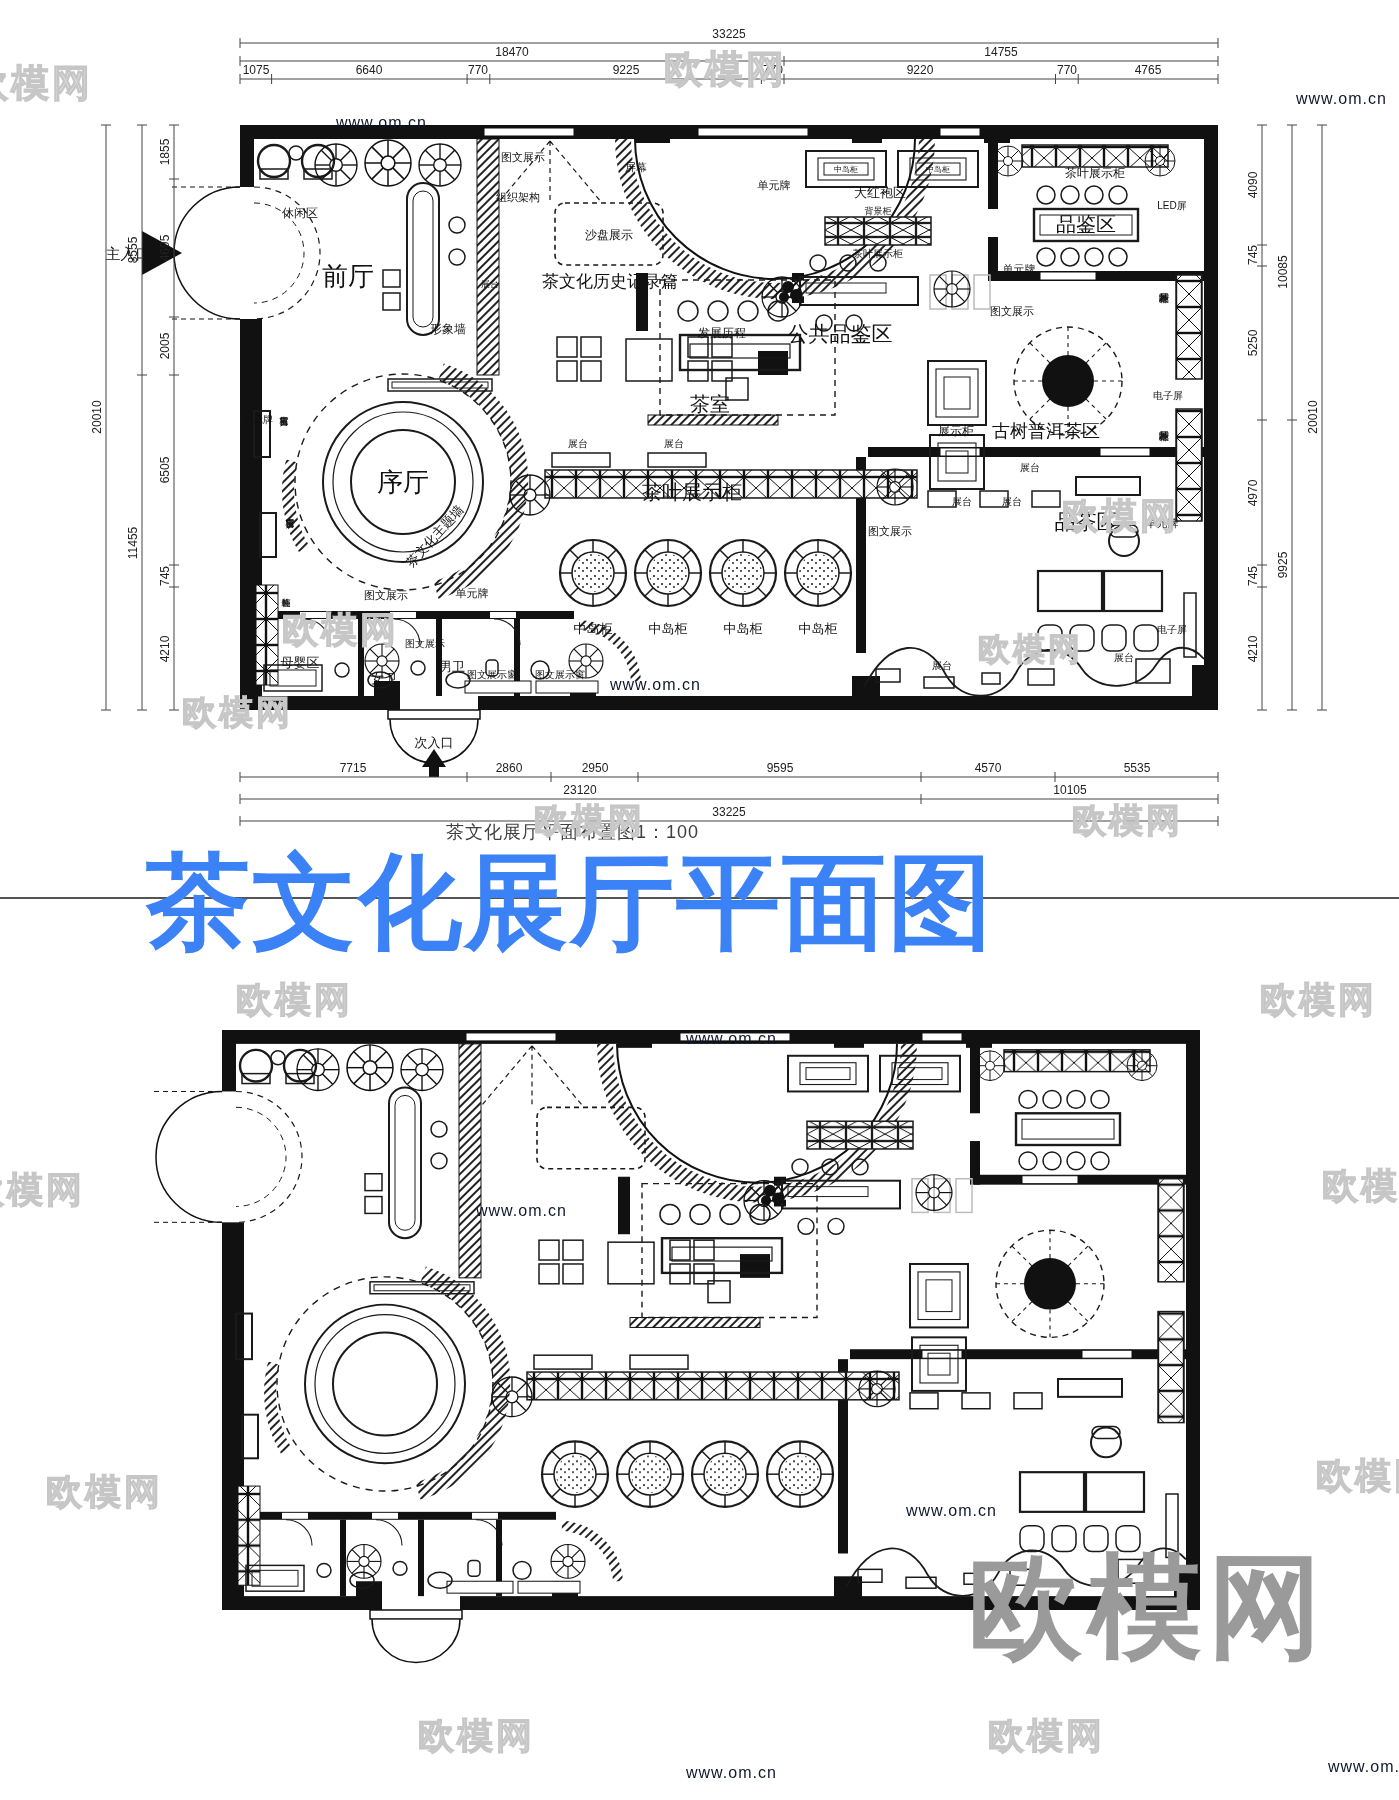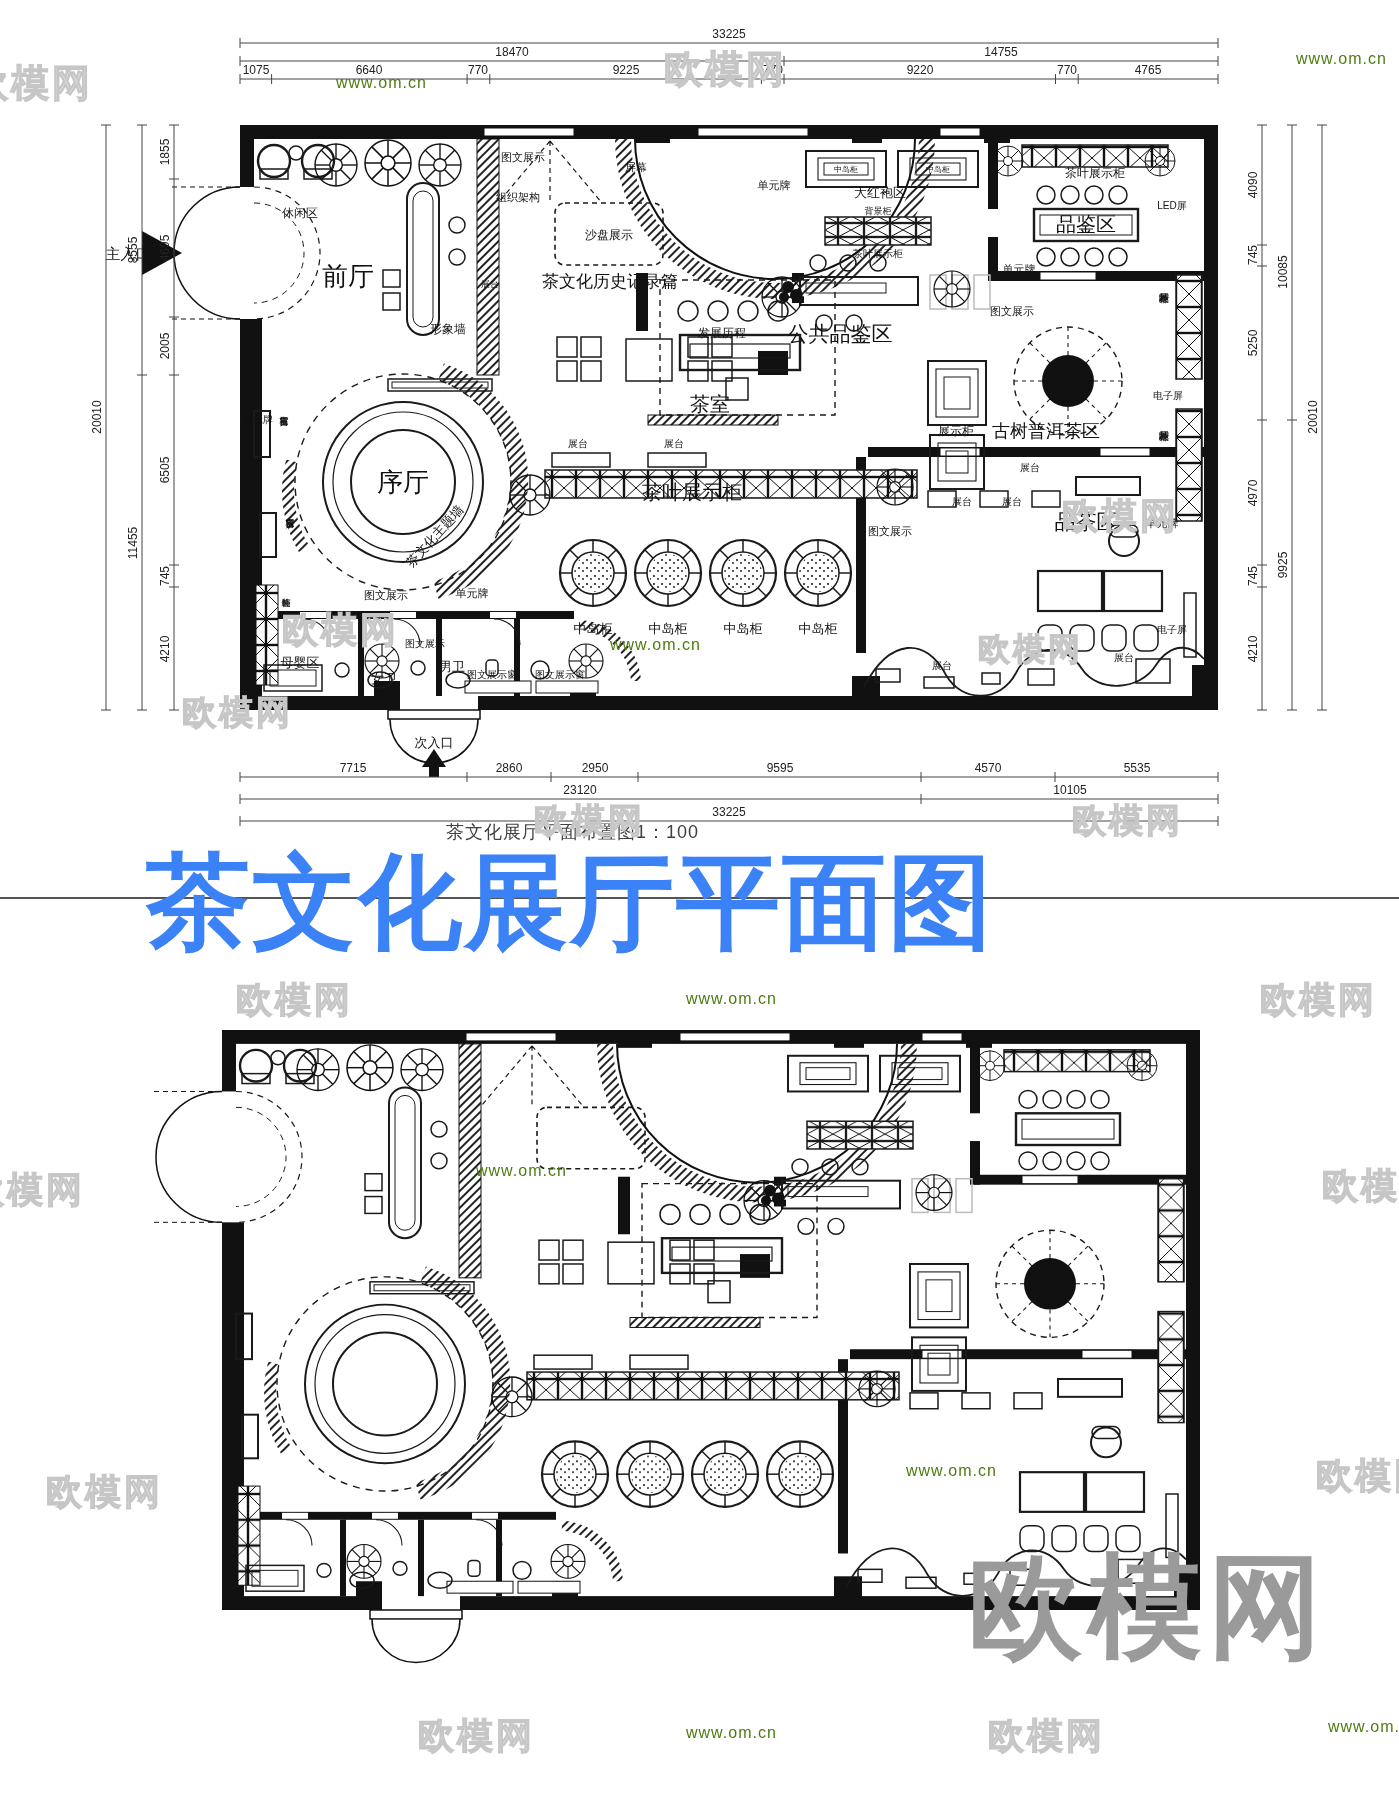--- a/index.html
+++ b/index.html
@@ -5,21 +5,21 @@
   html,body{margin:0;padding:0;background:#fff;}
   #page{position:relative;width:1399px;height:1800px;background:#fff;overflow:hidden;
         font-family:"Liberation Sans","DejaVu Sans",sans-serif;}
   svg{position:absolute;overflow:visible;}
   .caption{position:absolute;left:446px;top:820px;font-size:18px;color:#404040;letter-spacing:1px;white-space:nowrap;}
   .big-title{position:absolute;left:146px;top:850px;font-size:104px;font-weight:bold;color:#3b82f6;
              letter-spacing:2px;line-height:1;white-space:nowrap;}
   .divider{position:absolute;left:0;top:897px;width:1399px;height:0;border-top:2px solid #555;}
   .wm{position:absolute;white-space:nowrap;pointer-events:none;}
   .wm-brand{font-weight:bold;color:#ededed;-webkit-text-stroke:1.2px #c6c6c6;letter-spacing:3px;}
-  .wm-site{color:#4d7c0f;letter-spacing:1px;}
+  .wm-site{color:#0f172a;letter-spacing:1px;margin-top:40px;}
   .wm-large{position:absolute;left:968px;top:1550px;font-size:114px;font-weight:bold;color:#9a9a9a;
             letter-spacing:6px;line-height:1;white-space:nowrap;}
 </style>
 </head>
 <body>
 
 <div id="page">
 
   <svg id="plan1-svg" style="left:80px;top:25px;width:1300px;height:810px" viewBox="-160 -100 1300 810">
     <defs>

